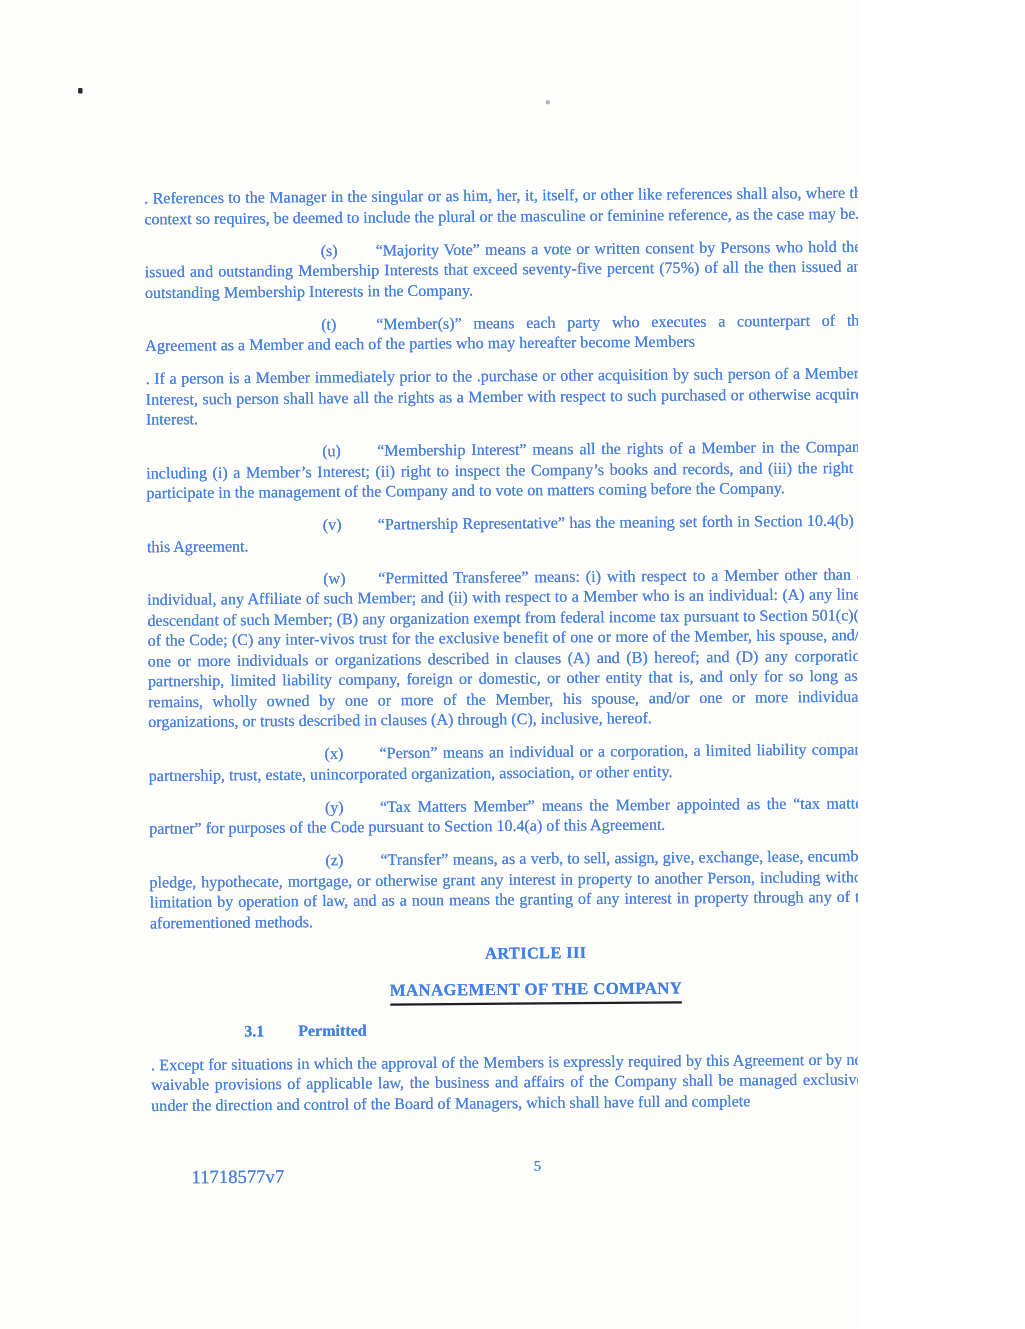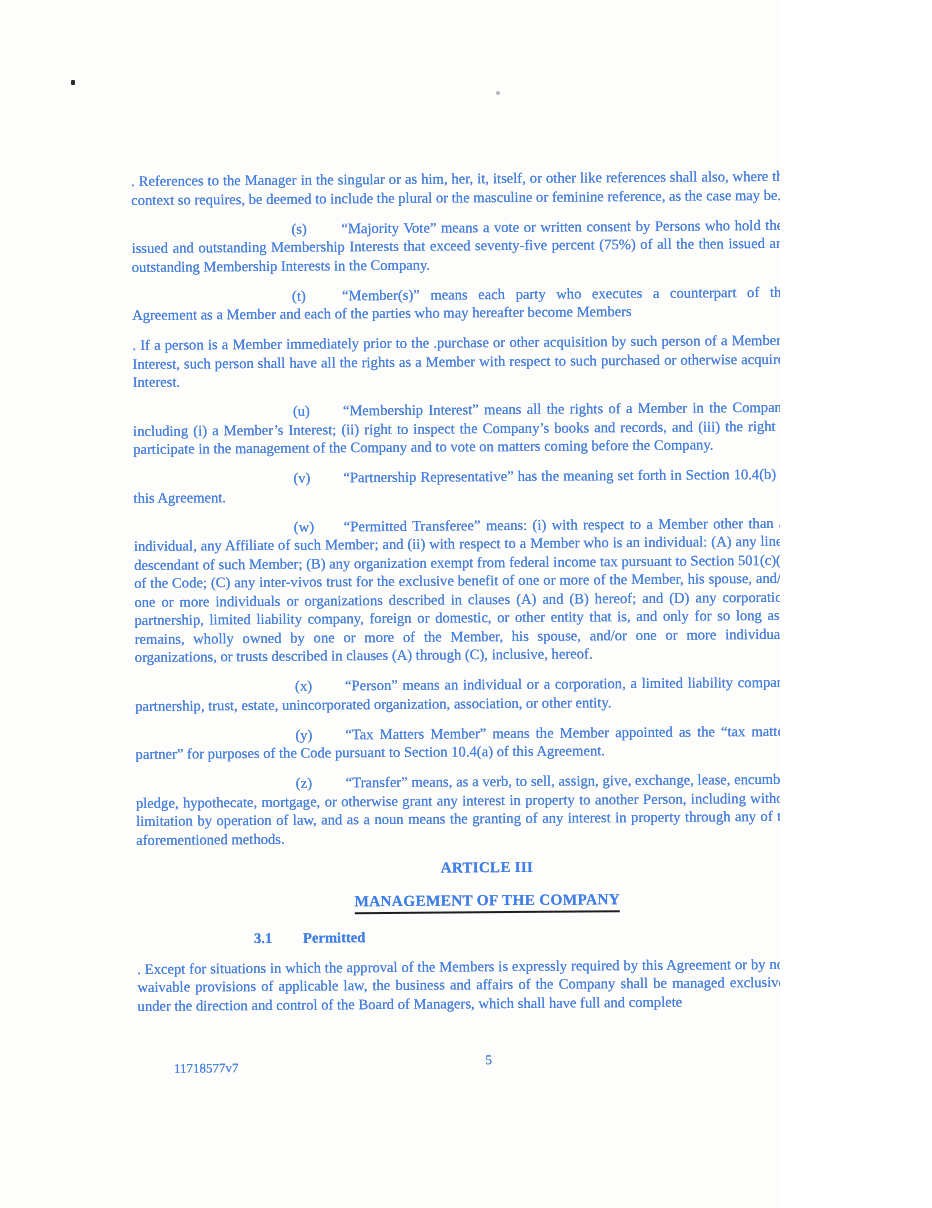--- a/index.html
+++ b/index.html
@@ -54,32 +54,32 @@
     border-bottom: 2.5px solid #1e1e1e;
     padding-bottom: 1px;
   }
   p.section-head {
     font-weight: bold;
     text-align: left !important;
   }
   .section-num {
     display: inline-block;
     width: 49px;
-    margin-left: 117px;
+    margin-left: 85px;
   }
   .footer {
     position: relative;
     margin-top: 40px;
     height: 20px;
   }
   .doc-number {
     position: absolute;
     left: 36px;
     top: 6px;
-    font-size: 13px;
+    font-size: 17px;
   }
   .page-number {
     position: absolute;
     left: 21px;
     top: 0;
     width: 100%;
     text-align: center;
     font-size: 13.5px;
   }
   

